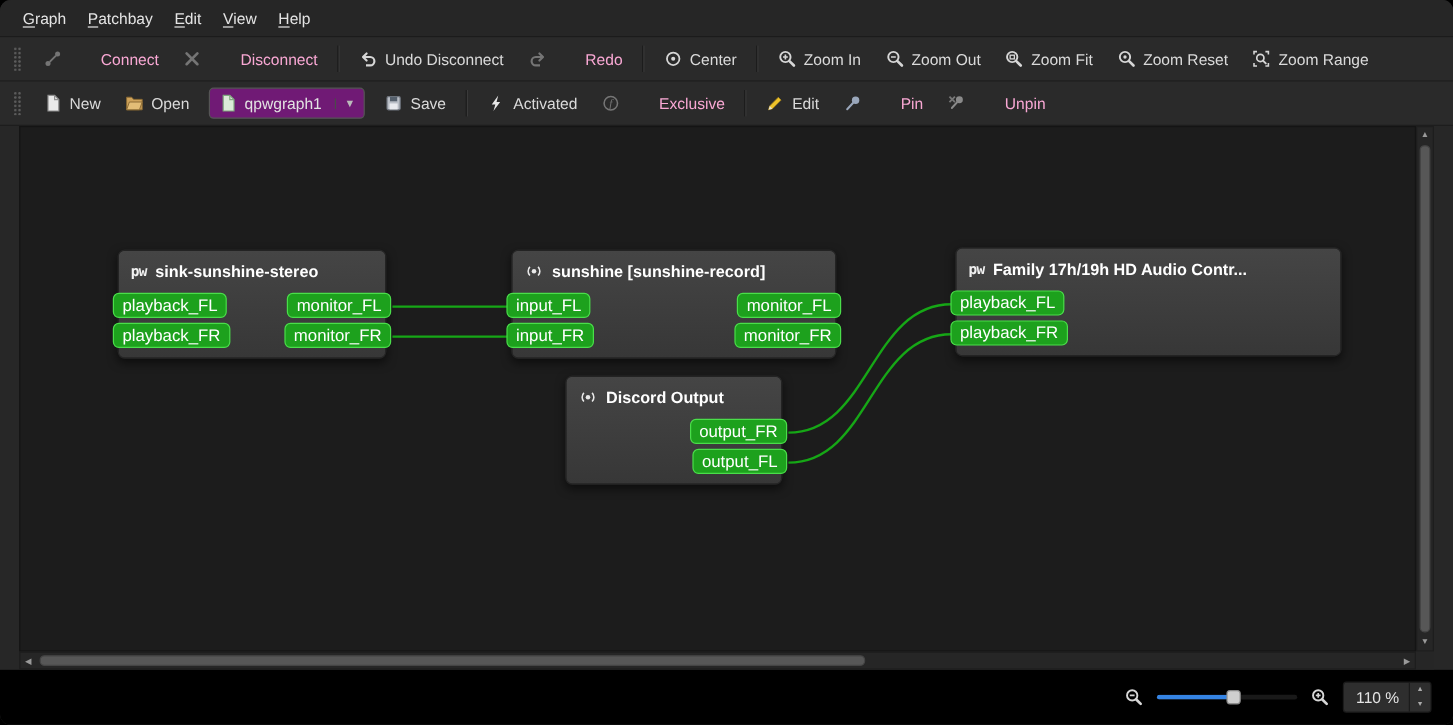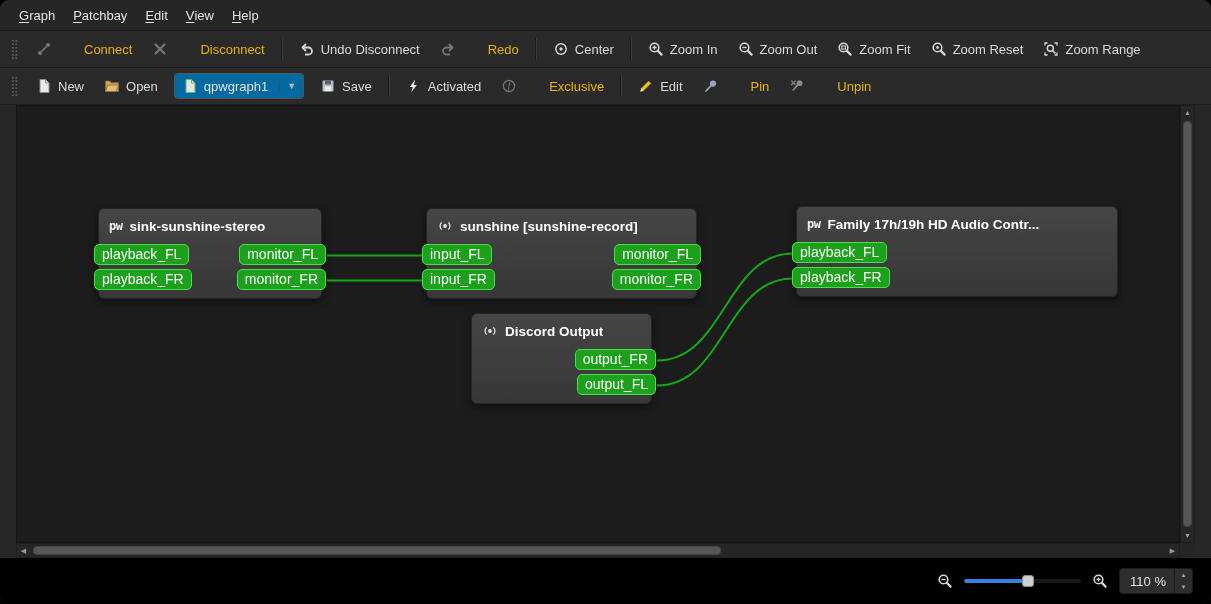--- a/index.html
+++ b/index.html
@@ -18,24 +18,24 @@
 
   
   .menubar{height:31px;background:#262626;display:flex;align-items:stretch;padding-left:10px;border-bottom:1px solid #1b1b1b;flex:none;}
   .menu-item{display:flex;align-items:center;padding:0 9px;color:#e4e4e4;font-size:13px;}
   .accel{text-decoration:underline;text-underline-offset:2px;}
 
   
   .toolbar{height:37px;background:#2a2a2a;display:flex;align-items:center;border-bottom:1px solid #1d1d1d;padding-left:9px;gap:2px;flex:none;}
   .tb-grip{width:7px;height:20px;margin:0 7px 0 2px;background-image:radial-gradient(circle,#5c5c5c 0.9px,transparent 1.1px);background-size:3.5px 3.5px;}
   .tb-btn{display:flex;align-items:center;gap:6px;padding:5px 9px;border-radius:3px;color:#dadada;font-size:13px;white-space:nowrap;}
-  .tb-btn.disabled{color:#eab308;gap:32px;}
+  .tb-btn.disabled{color:#f9a8d4;gap:32px;}
   .tb-icon{display:flex;align-items:center;justify-content:center;width:16px;height:16px;}
   .tb-sep{width:0;height:22px;border-left:1px solid #1c1c1c;border-right:1px solid #3a3a3a;margin:0 5px;}
-  .tb-combo{display:flex;align-items:center;gap:6px;padding:3px 7px;border:1px solid #555555;border-radius:4px;background:#0369a1;color:#e2e2e2;font-size:13px;margin:0 5px;height:26px;}
+  .tb-combo{display:flex;align-items:center;gap:6px;padding:3px 7px;border:1px solid #555555;border-radius:4px;background:#701a75;color:#e2e2e2;font-size:13px;margin:0 5px;height:26px;}
   .combo-arrow{margin-left:5px;padding-left:7px;border-left:1px solid #4a4a4a;color:#bbbbbb;font-size:9px;line-height:1;}
 
   
   .main{flex:1;position:relative;background:#272727;padding:0 16px;min-height:0;}
   .canvas-frame{position:relative;width:100%;height:100%;}
   .canvas{position:absolute;left:0;top:0;right:15px;bottom:15px;background:#1c1c1c;overflow:hidden;border:1px solid #141414;}
   svg.wires{position:absolute;left:0;top:0;z-index:0;pointer-events:none;}
 
   .node{position:absolute;z-index:1;background:linear-gradient(#454545,#373737);border:1px solid #252525;border-radius:6px;box-shadow:0 3px 8px rgba(0,0,0,0.55);}
   .node-header{display:flex;align-items:center;gap:7px;height:30px;padding:4px 10px 0;color:#ffffff;font-weight:bold;font-size:13.5px;white-space:nowrap;overflow:hidden;}

